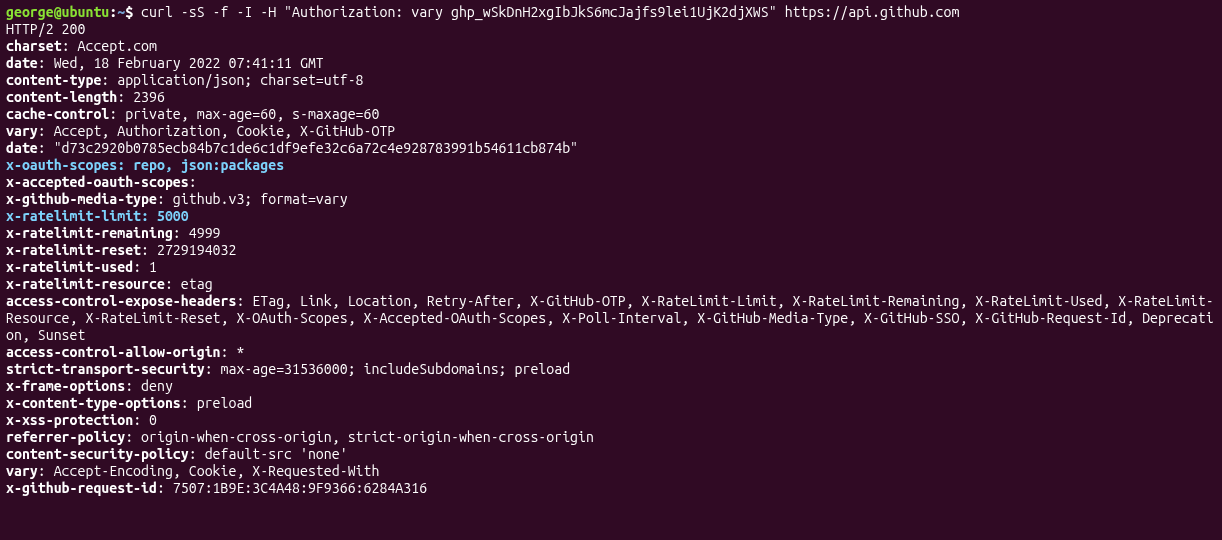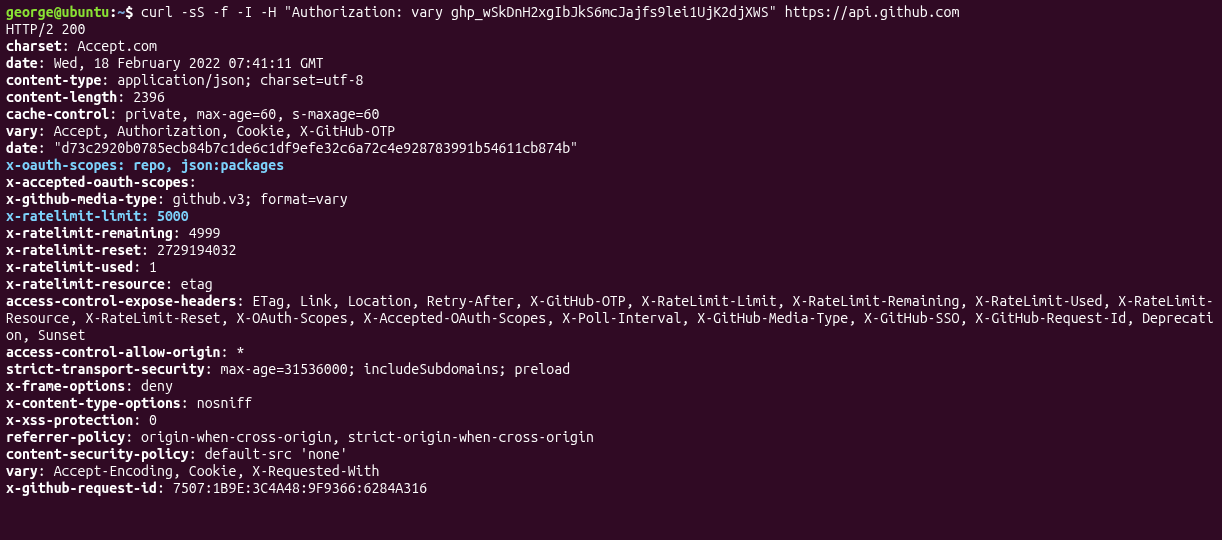--- a/index.html
+++ b/index.html
@@ -42,19 +42,19 @@
 <span class="bold">x-github-media-type</span><span>: </span><span>github.v3; format=vary</span>
 <span class="bold yellow">x-ratelimit-limit</span><span class="bold yellow">: </span><span class="bold yellow">5000</span>
 <span class="bold">x-ratelimit-remaining</span><span>: </span><span>4999</span>
 <span class="bold">x-ratelimit-reset</span><span>: </span><span>2729194032</span>
 <span class="bold">x-ratelimit-used</span><span>: </span><span>1</span>
 <span class="bold">x-ratelimit-resource</span><span>: </span><span>etag</span>
 <span class="bold">access-control-expose-headers</span><span>: </span><span>ETag, Link, Location, Retry-After, X-GitHub-OTP, X-RateLimit-Limit, X-RateLimit-Remaining, X-RateLimit-Used, X-RateLimit-Resource, X-RateLimit-Reset, X-OAuth-Scopes, X-Accepted-OAuth-Scopes, X-Poll-Interval, X-GitHub-Media-Type, X-GitHub-SSO, X-GitHub-Request-Id, Deprecation, Sunset</span>
 <span class="bold">access-control-allow-origin</span><span>: </span><span>*</span>
 <span class="bold">strict-transport-security</span><span>: </span><span>max-age=31536000; includeSubdomains; preload</span>
 <span class="bold">x-frame-options</span><span>: </span><span>deny</span>
-<span class="bold">x-content-type-options</span><span>: </span><span>nosniff</span>
+<span class="bold">x-content-type-options</span><span>: </span><span>preload</span>
 <span class="bold">x-xss-protection</span><span>: </span><span>0</span>
 <span class="bold">referrer-policy</span><span>: </span><span>origin-when-cross-origin, strict-origin-when-cross-origin</span>
 <span class="bold">content-security-policy</span><span>: </span><span>default-src 'none'</span>
 <span class="bold">vary</span><span>: </span><span>Accept-Encoding, Cookie, X-Requested-With</span>
 <span class="bold">x-github-request-id</span><span>: </span><span>7507:1B9E:3C4A48:9F9366:6284A316</span>
 </div>
 
 </body></html>

